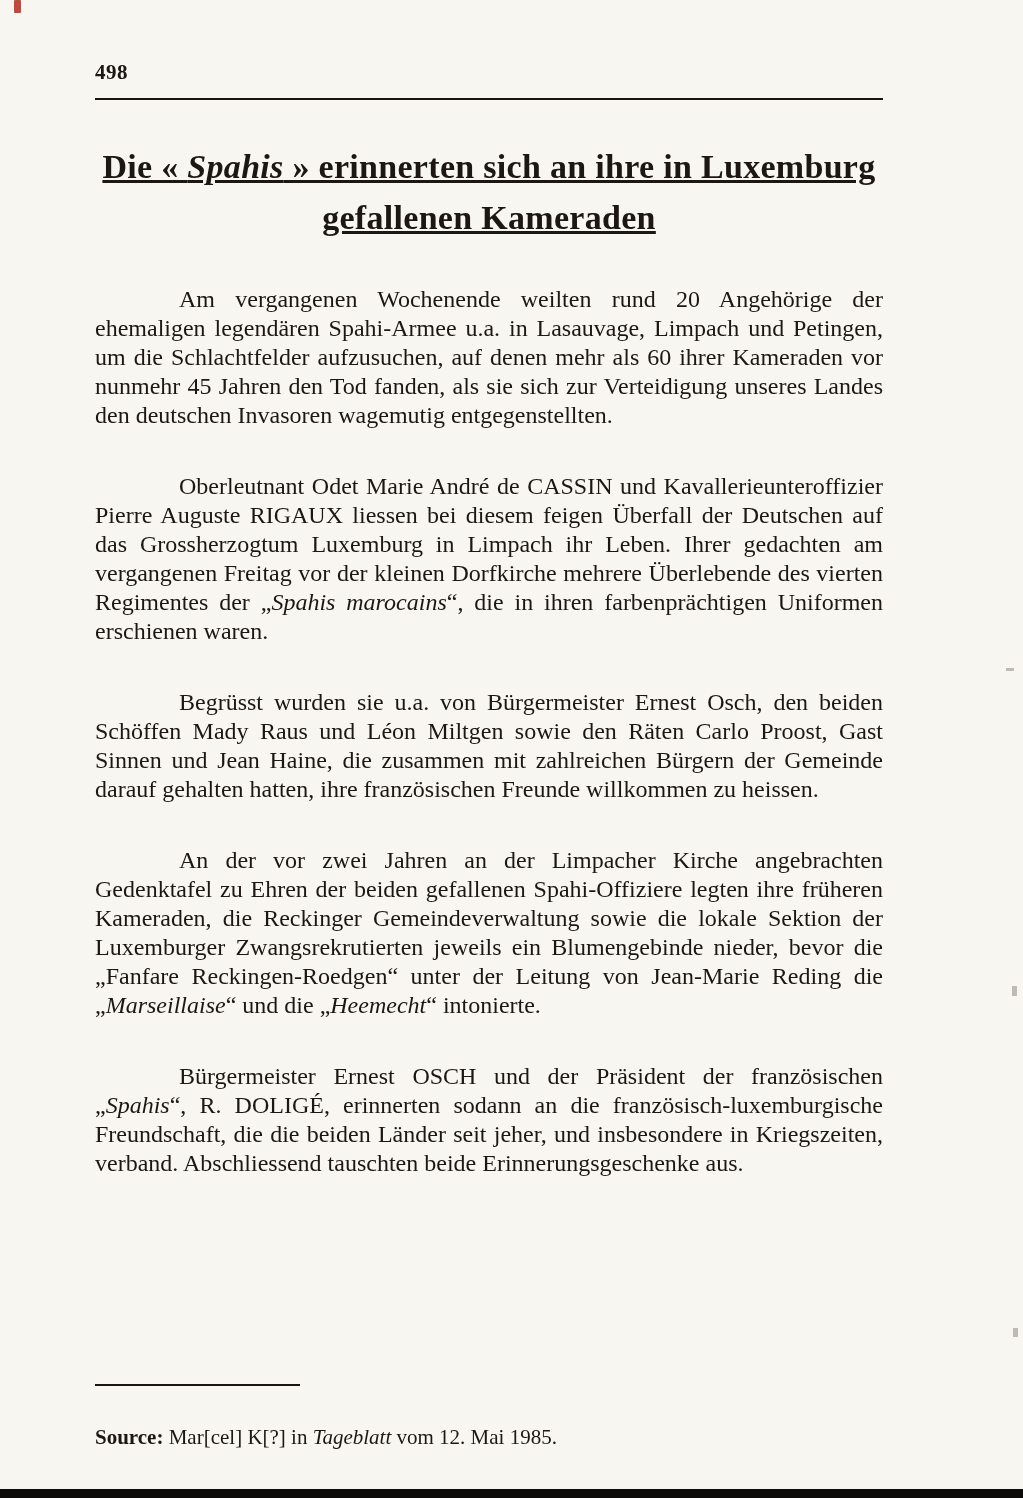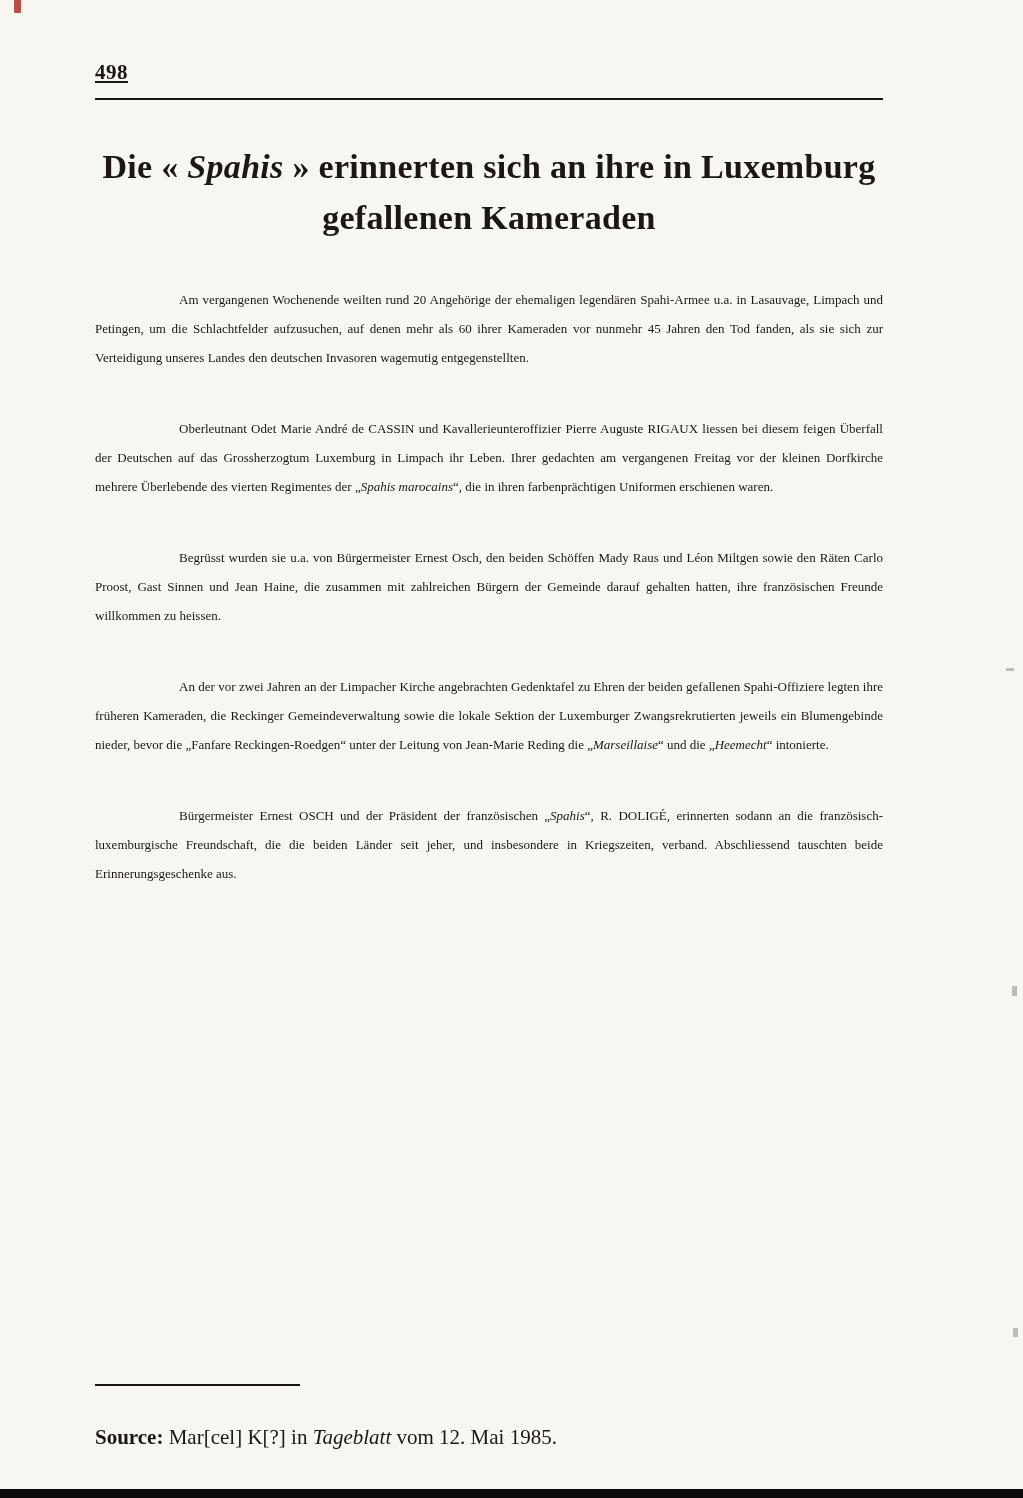--- a/index.html
+++ b/index.html
@@ -12,47 +12,47 @@
     font-family: "Liberation Serif", serif;
     overflow: hidden;
   }
   .page-number {
     position: absolute;
     left: 95px;
     top: 60px;
     font-size: 21px;
     font-weight: bold;
     letter-spacing: 0.5px;
-    text-decoration: underline;
   }
   .top-rule {
     position: absolute;
     left: 95px;
     top: 98px;
     width: 788px;
     height: 2px;
     background: #191410;
   }
   .page-title {
     position: absolute;
     left: 95px;
     top: 118px;
     width: 788px;
     text-align: center;
     font-size: 34px;
     font-weight: bold;
     line-height: 1.5;
     letter-spacing: 0.3px;
+    text-decoration: underline;
   }
   .article-body {
     position: absolute;
     left: 95px;
     top: 285px;
     width: 788px;
-    font-size: 13px;
+    font-size: 24px;
     line-height: 29px;
     text-align: justify;
   }
   .article-body p {
     margin: 0 0 42px 0;
     text-indent: 84px;
   }
   .article-body p:nth-child(3) { }
   .article-body p:last-child { margin-bottom: 0; }
   .source-rule {

